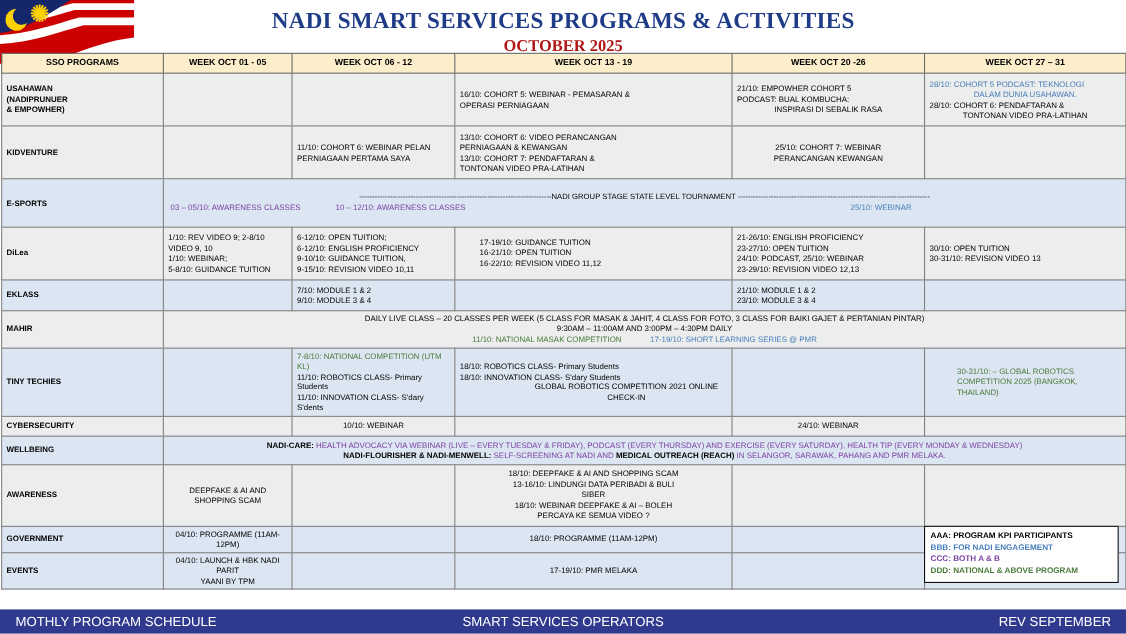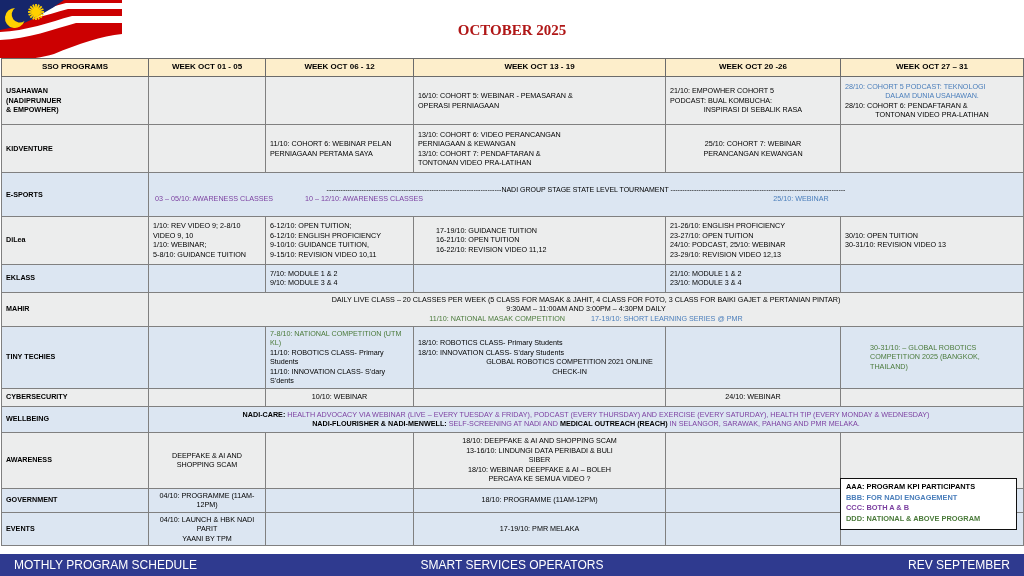--- a/index.html
+++ b/index.html
@@ -91,21 +91,21 @@
     position:absolute;left:0;bottom:0;width:1024px;height:22px;
     background:#2f3a8f;color:#fff;
     display:flex;align-items:center;
     font-size:12px;
     font-family:"Liberation Sans", sans-serif;
   }
   .f-left{position:absolute;left:14px;}
   .f-mid{position:absolute;left:0;width:1024px;text-align:center;}
   .f-right{position:absolute;right:14px;}
 
-  .tbl-wrap{position:absolute;left:0;top:58px;width:932px;}
+  .tbl-wrap{position:absolute;left:0;top:48px;width:932px;}
 </style>
 </head>
 <body>
 
 <div class="page">
 
   <div class="header">
     <div class="flag">
       <svg width="122" height="58" viewBox="0 0 122 58" preserveAspectRatio="none">
         <defs>
@@ -134,20 +134,21 @@
               <line x1="-7.4" y1="-3" x2="7.4" y2="3"></line>
               <line x1="-7.4" y1="3" x2="7.4" y2="-3"></line>
               <line x1="-3" y1="-7.4" x2="3" y2="7.4"></line>
               <line x1="3" y1="-7.4" x2="-3" y2="7.4"></line>
             </g>
           </g>
         </g>
       </svg>
     </div>
     <div class="title-wrap">
+      <div class="title1">NADI SMART SERVICES PROGRAMS &amp; ACTIVITIES</div>
       <div class="title2">OCTOBER 2025</div>
     </div>
   </div>
 
   <div class="tbl-wrap">
   <table class="sched">
     <colgroup>
       <col class="c0">
           <col class="c1">
           <col class="c2">

